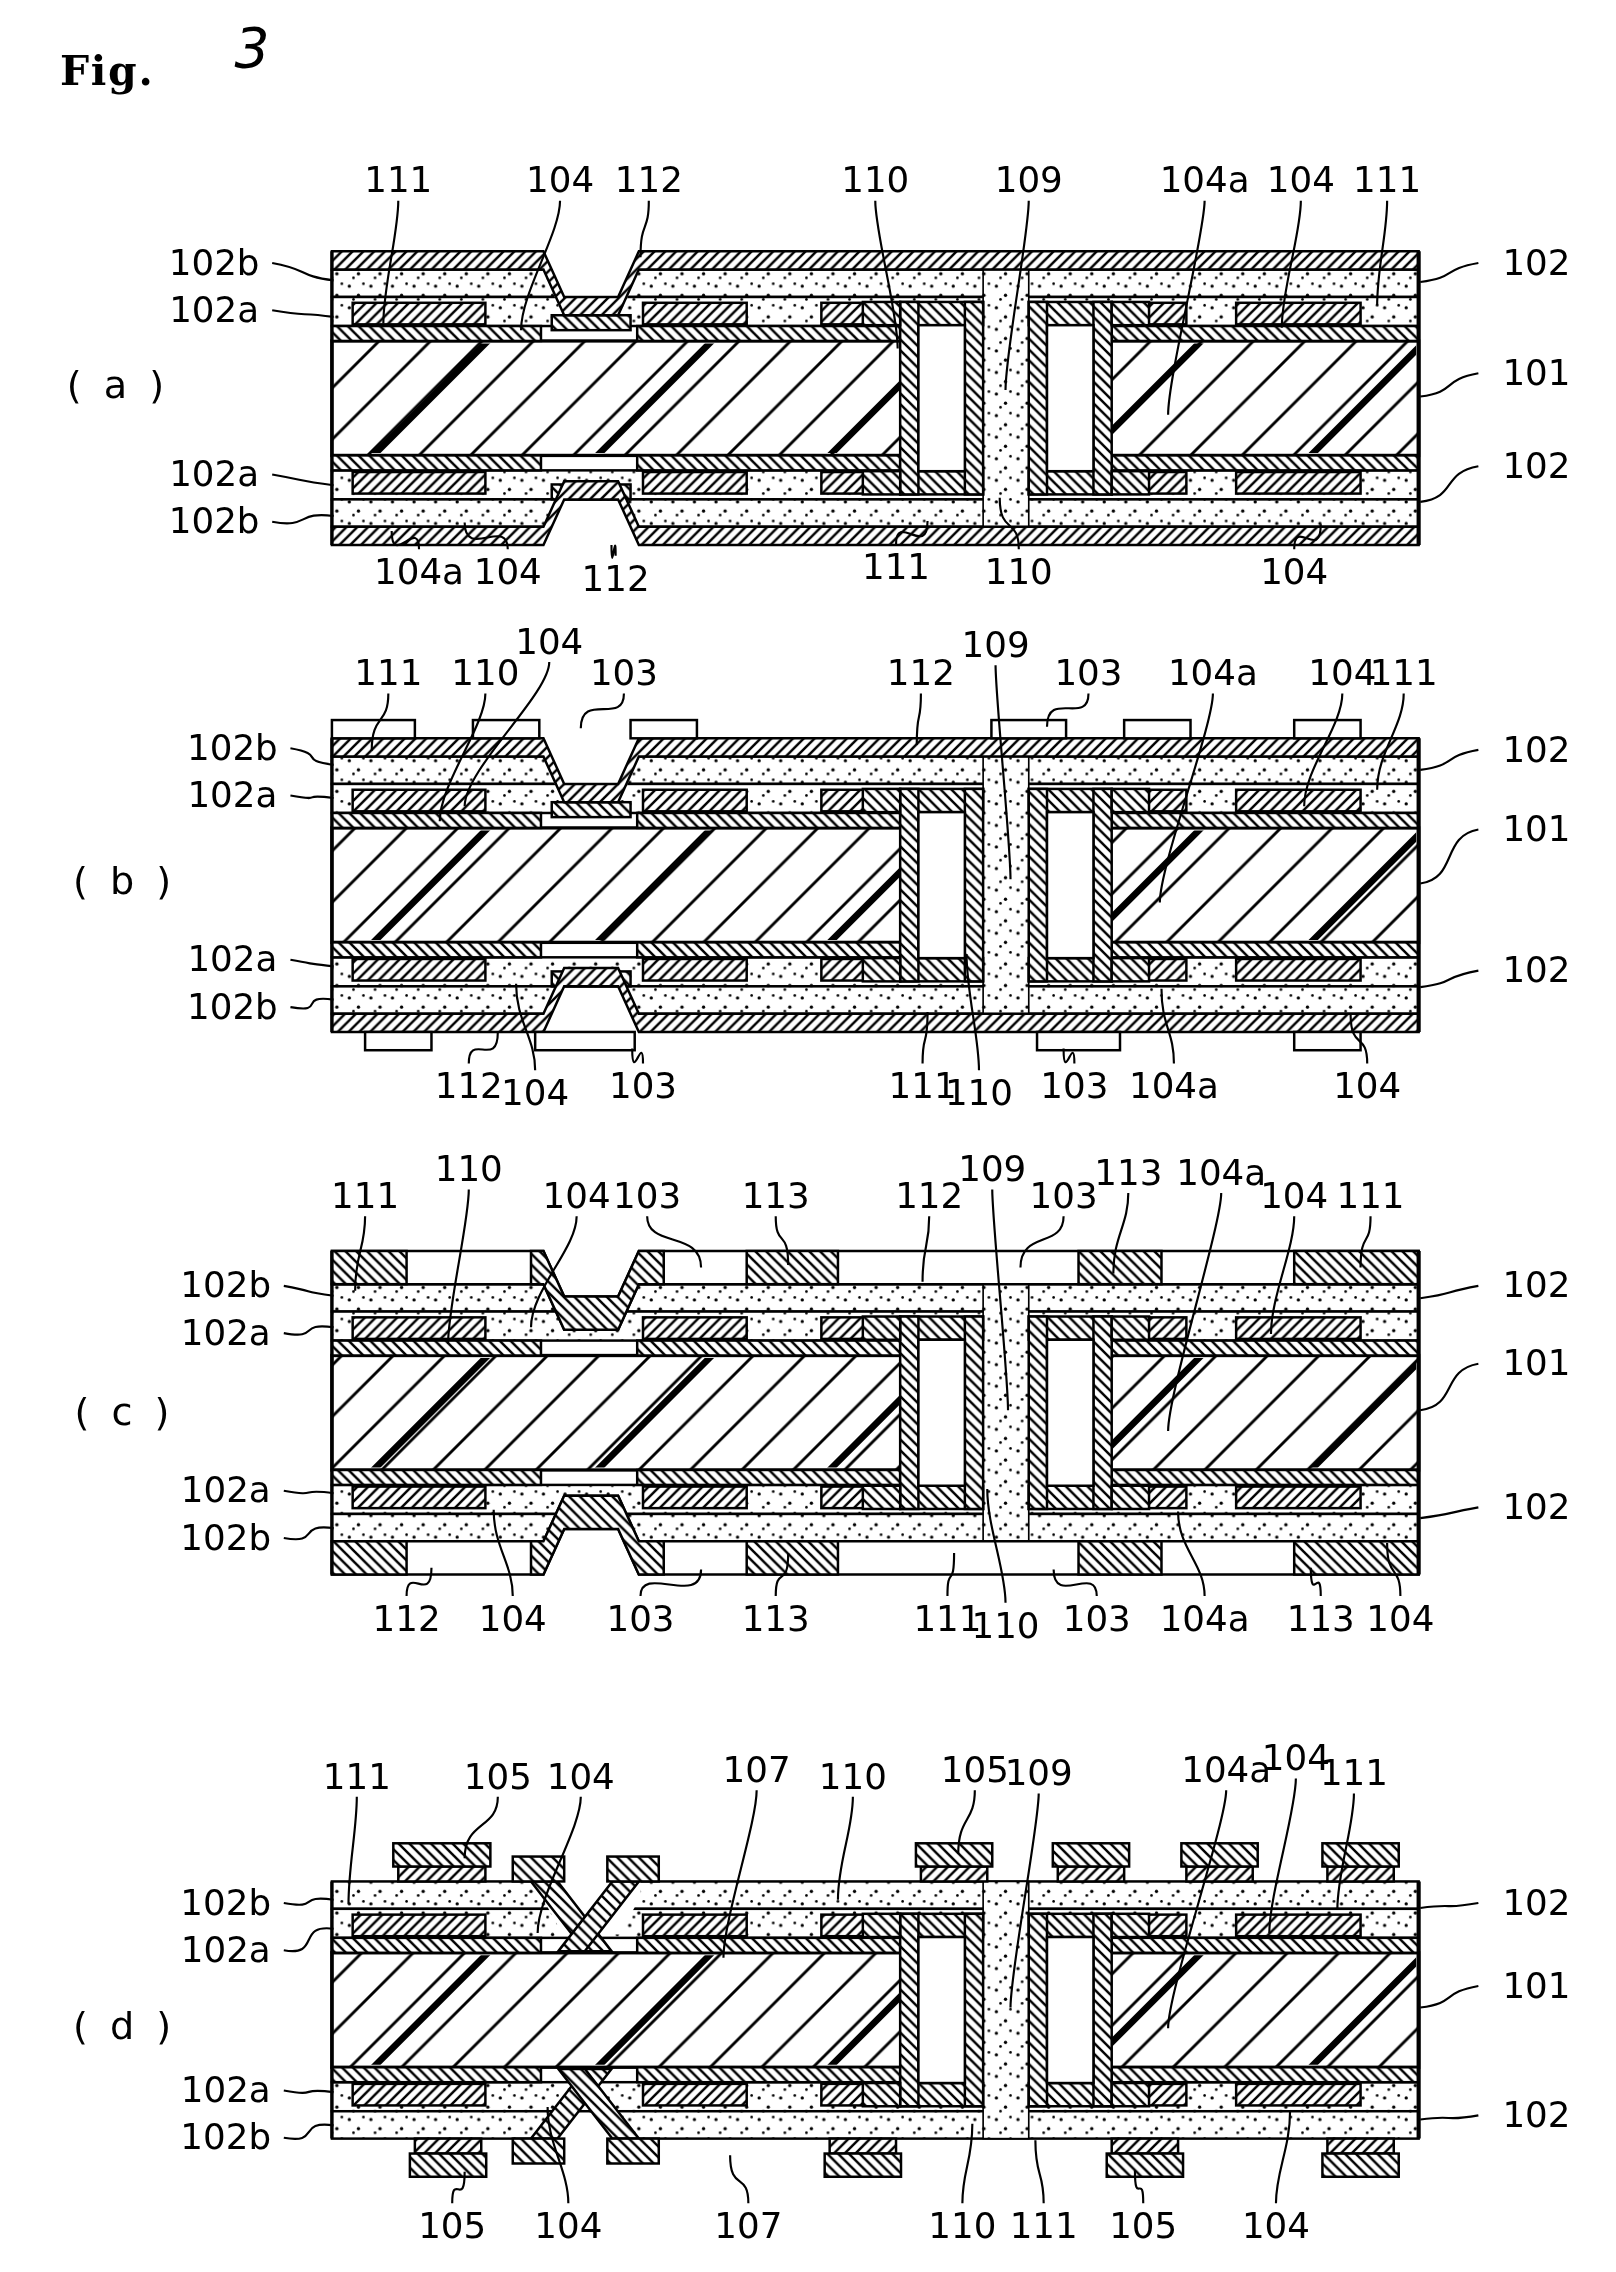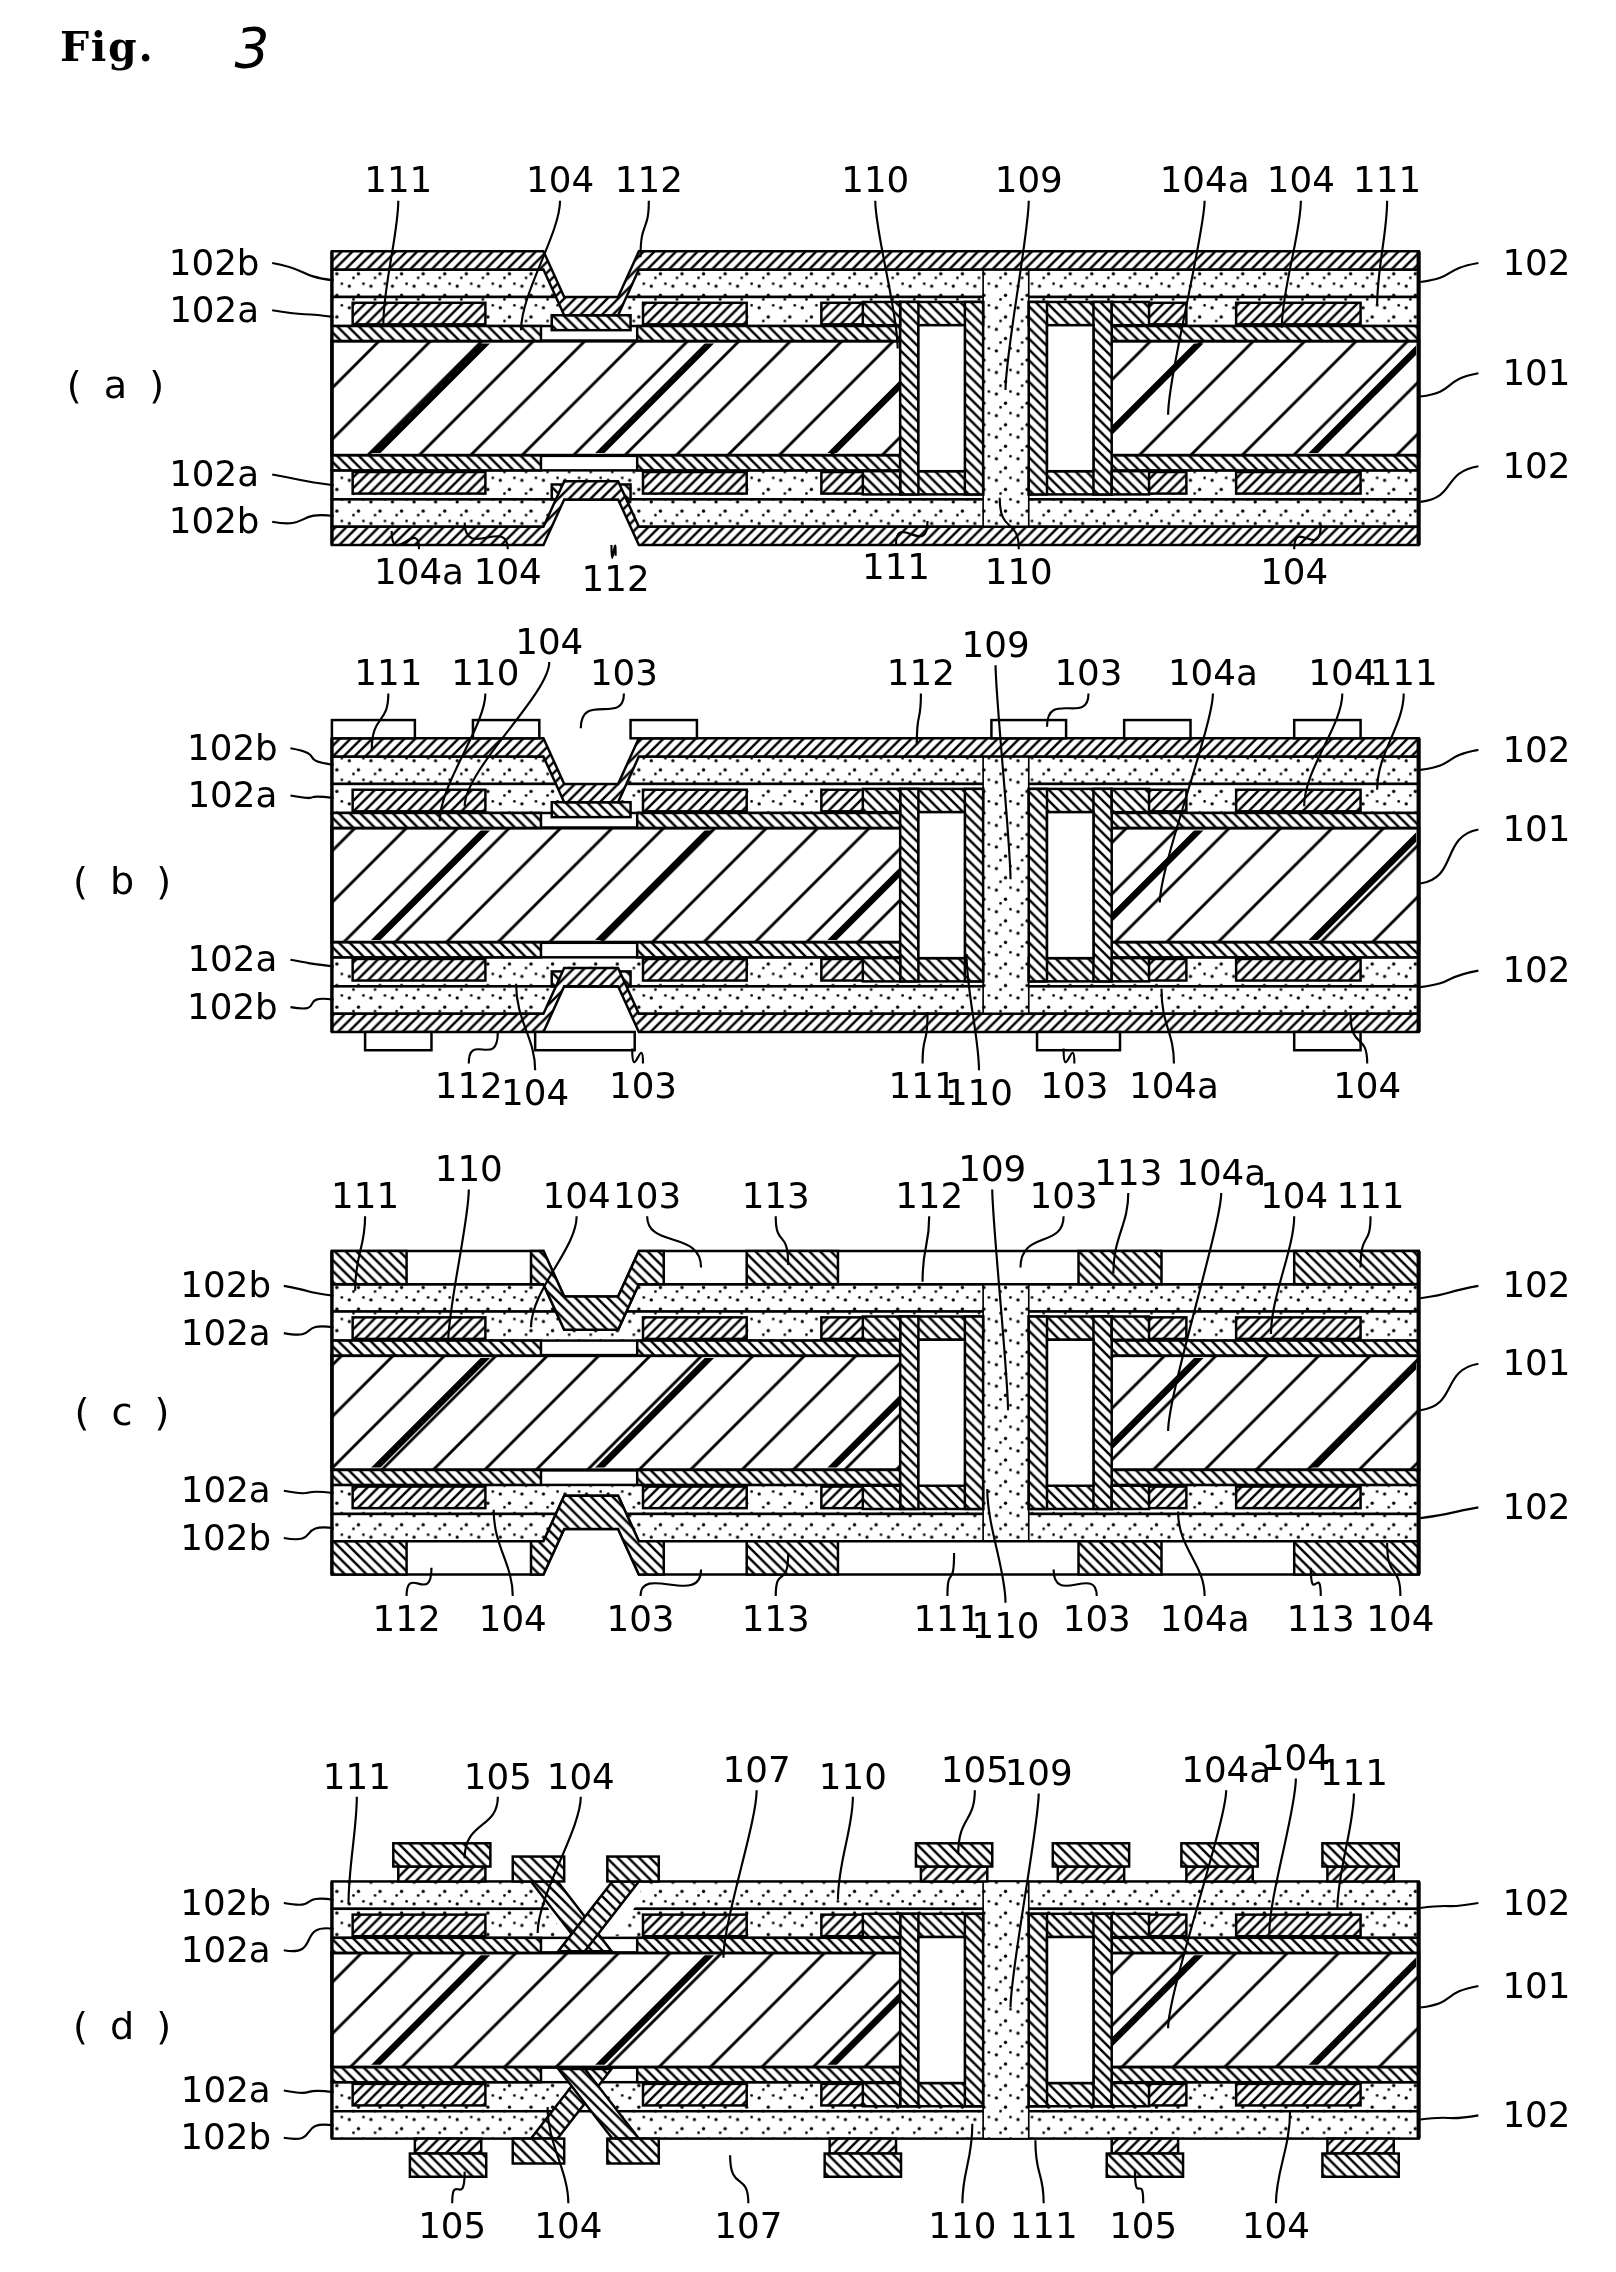--- a/index.html
+++ b/index.html
@@ -1,19 +1,19 @@
 <!DOCTYPE html>
 <html style="font-size:13.3px"><head>
 <meta charset="utf-8">
 <style>
   html,body{margin:0;padding:0;background:#e8e8e8;}
   .page{position:relative;width:1617px;height:2273px;background:#ffffff;overflow:hidden;
         font-family:"DejaVu Sans", sans-serif;}
   .fig-header{position:absolute;left:60px;top:23px;display:flex;align-items:flex-start;color:#000;}
-  .fig-prefix{font-family:"DejaVu Serif", serif;font-size:41px;font-weight:bold;letter-spacing:1.7px;}
+  .fig-prefix{font-family:"DejaVu Serif", serif;font-size:41px;font-weight:bold;letter-spacing:1.7px;margin-top:24px;}
   .fig-number{font-family:"DejaVu Sans", sans-serif;font-size:55px;font-style:italic;margin-left:80px;margin-top:-6.6px;}
   svg text{font-family:"DejaVu Sans", sans-serif;fill:#000;}
 </style>
 </head>
 <body>
 
 <div class="page">
   <div class="fig-header">
     <span class="fig-prefix">Fig.</span>
     <span class="fig-number">3</span>

